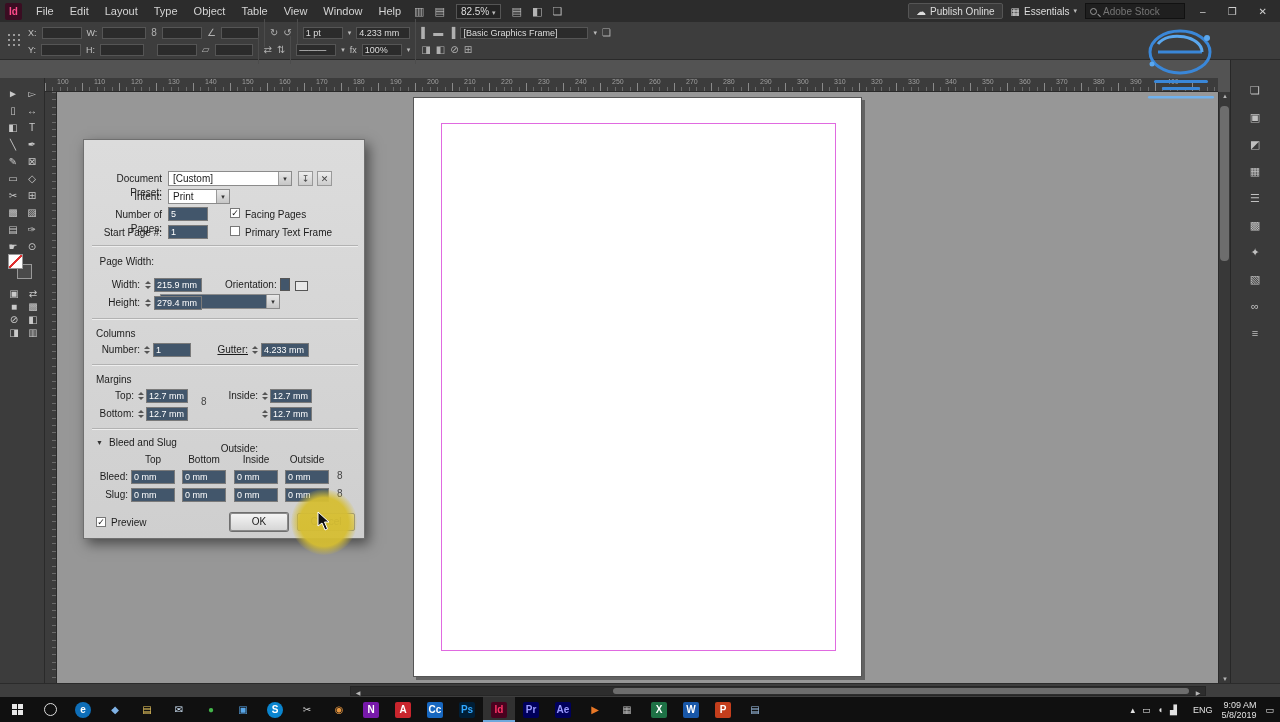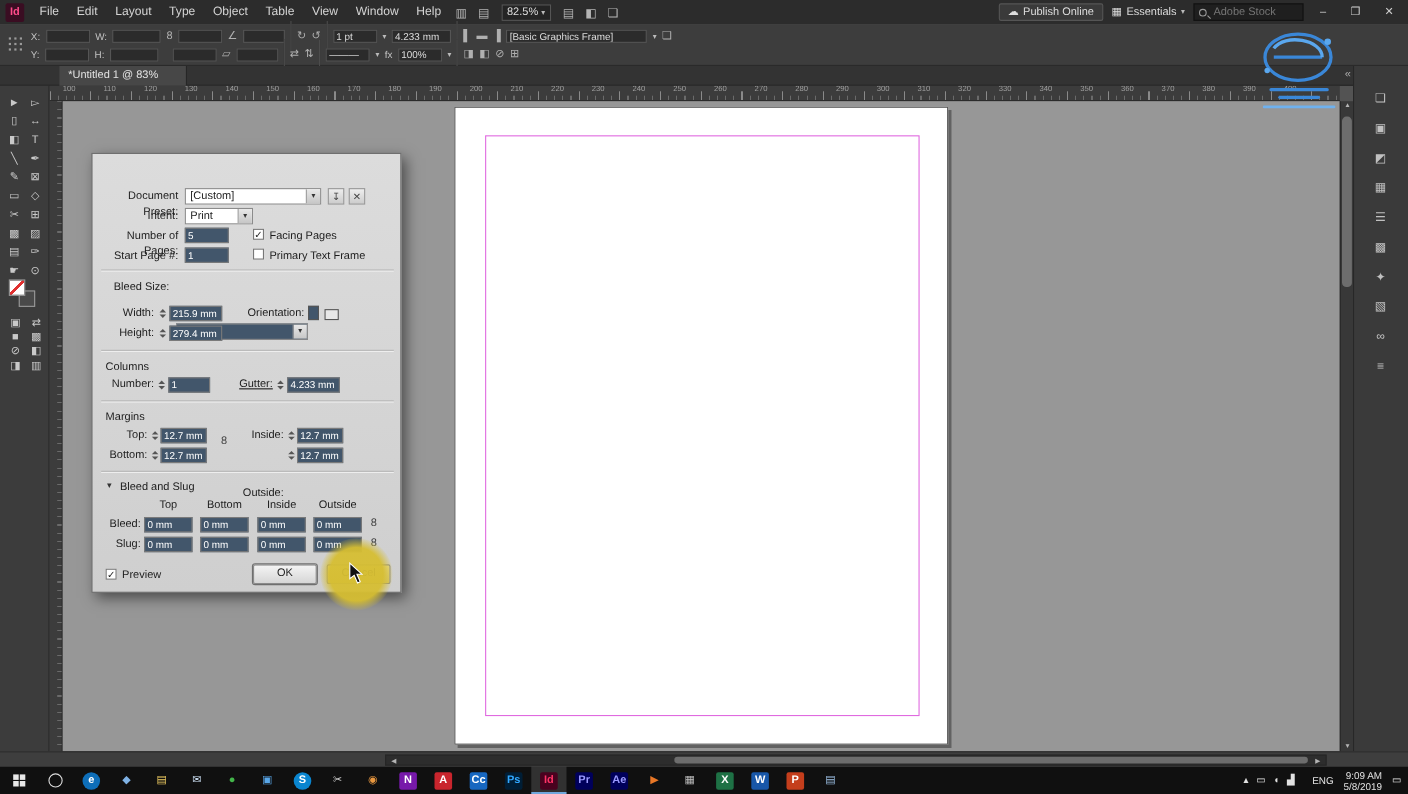--- a/index.html
+++ b/index.html
@@ -222,24 +222,20 @@
       <span class="cpf" style="width:40px;">100%</span>
       <span class="dda">▾</span>
       <span class="cpsep"></span>
       <span class="cpico">◨</span>
       <span class="cpico">◧</span>
       <span class="cpico">⊘</span>
       <span class="cpico">⊞</span>
     </div>
   </div>
 
-  <div class="a tabbar">
-    <div class="a doctab">*Untitled 1 @ 83%</div>
-    <span class="a right-ico">«</span>
-  </div>
 
   <div class="a hruler"><span id="ruler-labels"><span class="rlabel" style="left: 12px;">100</span><span class="rlabel" style="left: 49px;">110</span><span class="rlabel" style="left: 86px;">120</span><span class="rlabel" style="left: 123px;">130</span><span class="rlabel" style="left: 160px;">140</span><span class="rlabel" style="left: 197px;">150</span><span class="rlabel" style="left: 234px;">160</span><span class="rlabel" style="left: 271px;">170</span><span class="rlabel" style="left: 308px;">180</span><span class="rlabel" style="left: 345px;">190</span><span class="rlabel" style="left: 382px;">200</span><span class="rlabel" style="left: 419px;">210</span><span class="rlabel" style="left: 456px;">220</span><span class="rlabel" style="left: 493px;">230</span><span class="rlabel" style="left: 530px;">240</span><span class="rlabel" style="left: 567px;">250</span><span class="rlabel" style="left: 604px;">260</span><span class="rlabel" style="left: 641px;">270</span><span class="rlabel" style="left: 678px;">280</span><span class="rlabel" style="left: 715px;">290</span><span class="rlabel" style="left: 752px;">300</span><span class="rlabel" style="left: 789px;">310</span><span class="rlabel" style="left: 826px;">320</span><span class="rlabel" style="left: 863px;">330</span><span class="rlabel" style="left: 900px;">340</span><span class="rlabel" style="left: 937px;">350</span><span class="rlabel" style="left: 974px;">360</span><span class="rlabel" style="left: 1011px;">370</span><span class="rlabel" style="left: 1048px;">380</span><span class="rlabel" style="left: 1085px;">390</span><span class="rlabel" style="left: 1122px;">400</span></span></div>
   <div class="a vruler"></div>
 
   <div class="a toolpanel">
     <div class="toolgrid" id="tool-grid">
         <div class="tool">►</div>
         <div class="tool">▻</div>
         <div class="tool">▯</div>
         <div class="tool">↔</div>
@@ -324,21 +320,21 @@
     <span class="cb" style="left:146px;top:68px;">✓</span>
     <span class="dtext" style="left:161px;top:68px;">Facing Pages</span>
 
     <span class="dl" style="left:0;top:86px;width:78px;">Start Page #:</span>
     <span class="tf" style="left:84px;top:85px;width:40px;">1</span>
     <span class="cb" style="left:146px;top:86px;"></span>
     <span class="dtext" style="left:161px;top:86px;">Primary Text Frame</span>
 
     <div class="dsep" style="top:105px;"></div>
 
-    <span class="dl" style="left:0;top:115px;width:70px;">Bleed Size:</span>
+    <span class="dl" style="left:0;top:115px;width:70px;">Page Width:</span>
     <span class="dd sel" style="left:76px;top:114px;width:120px;margin-top:40px;"><span>Letter</span><span class="arr">▾</span></span>
 
     <span class="dl" style="left:0;top:138px;width:56px;">Width:</span>
     <span class="stp" style="left:59px;top:138px;">
         <i class="u"></i>
         <i class="d"></i>
       </span>
     <span class="tf" style="left:70px;top:138px;width:48px;">215.9 mm</span>
     <span class="dtext" style="left:141px;top:138px;">Orientation:</span>
     <span class="orient o-port" style="left:196px;top:138px;"></span>

